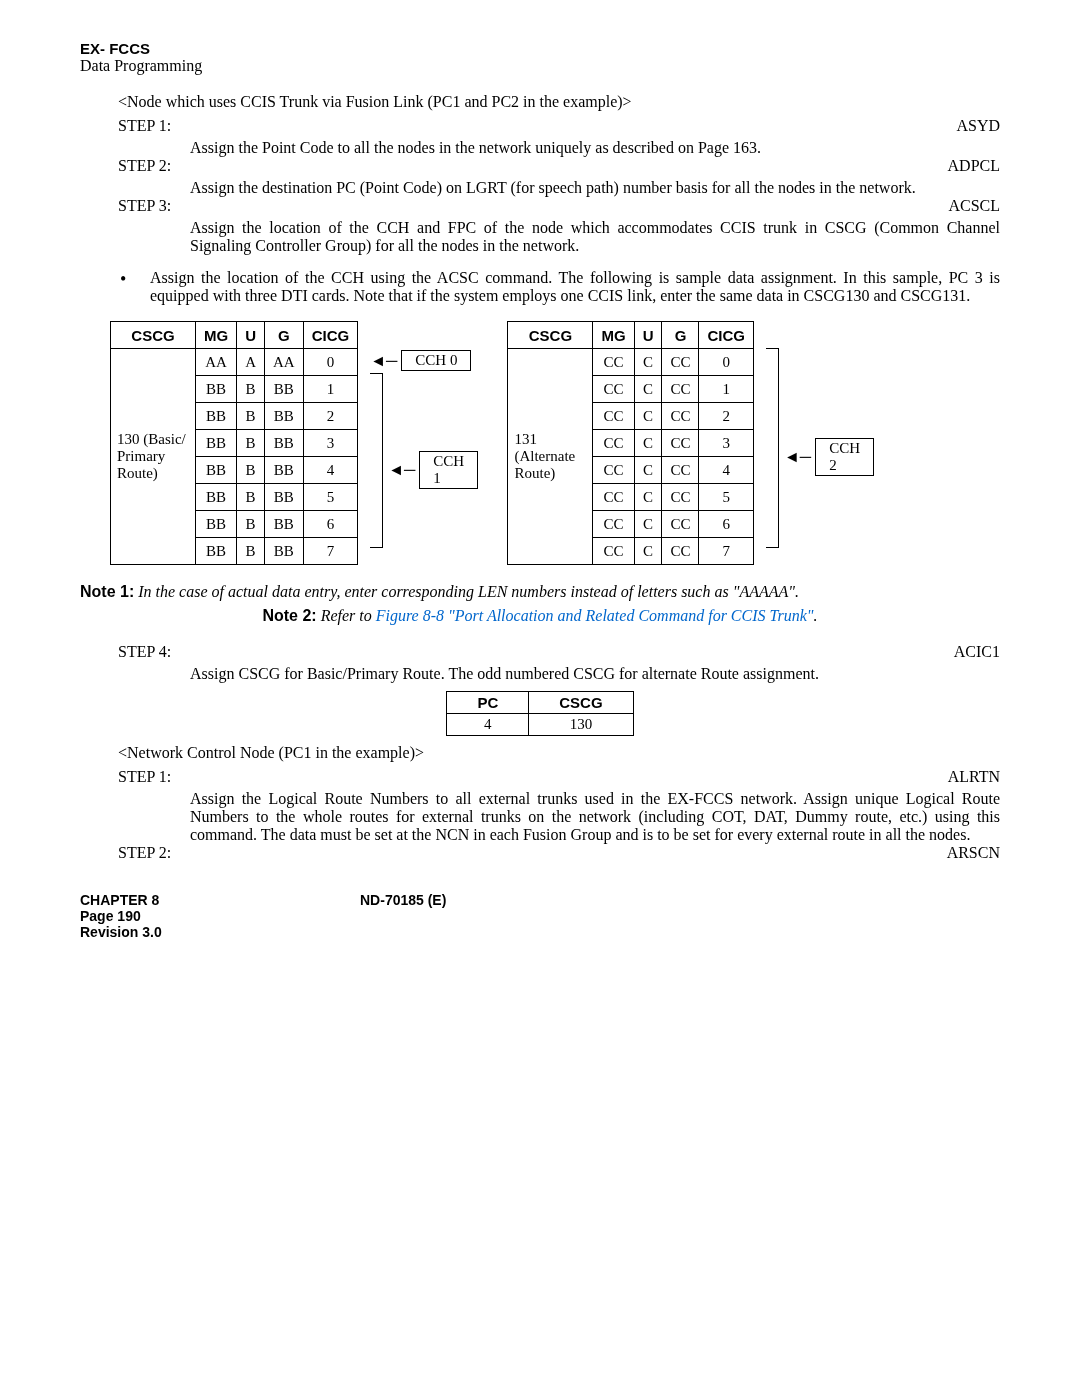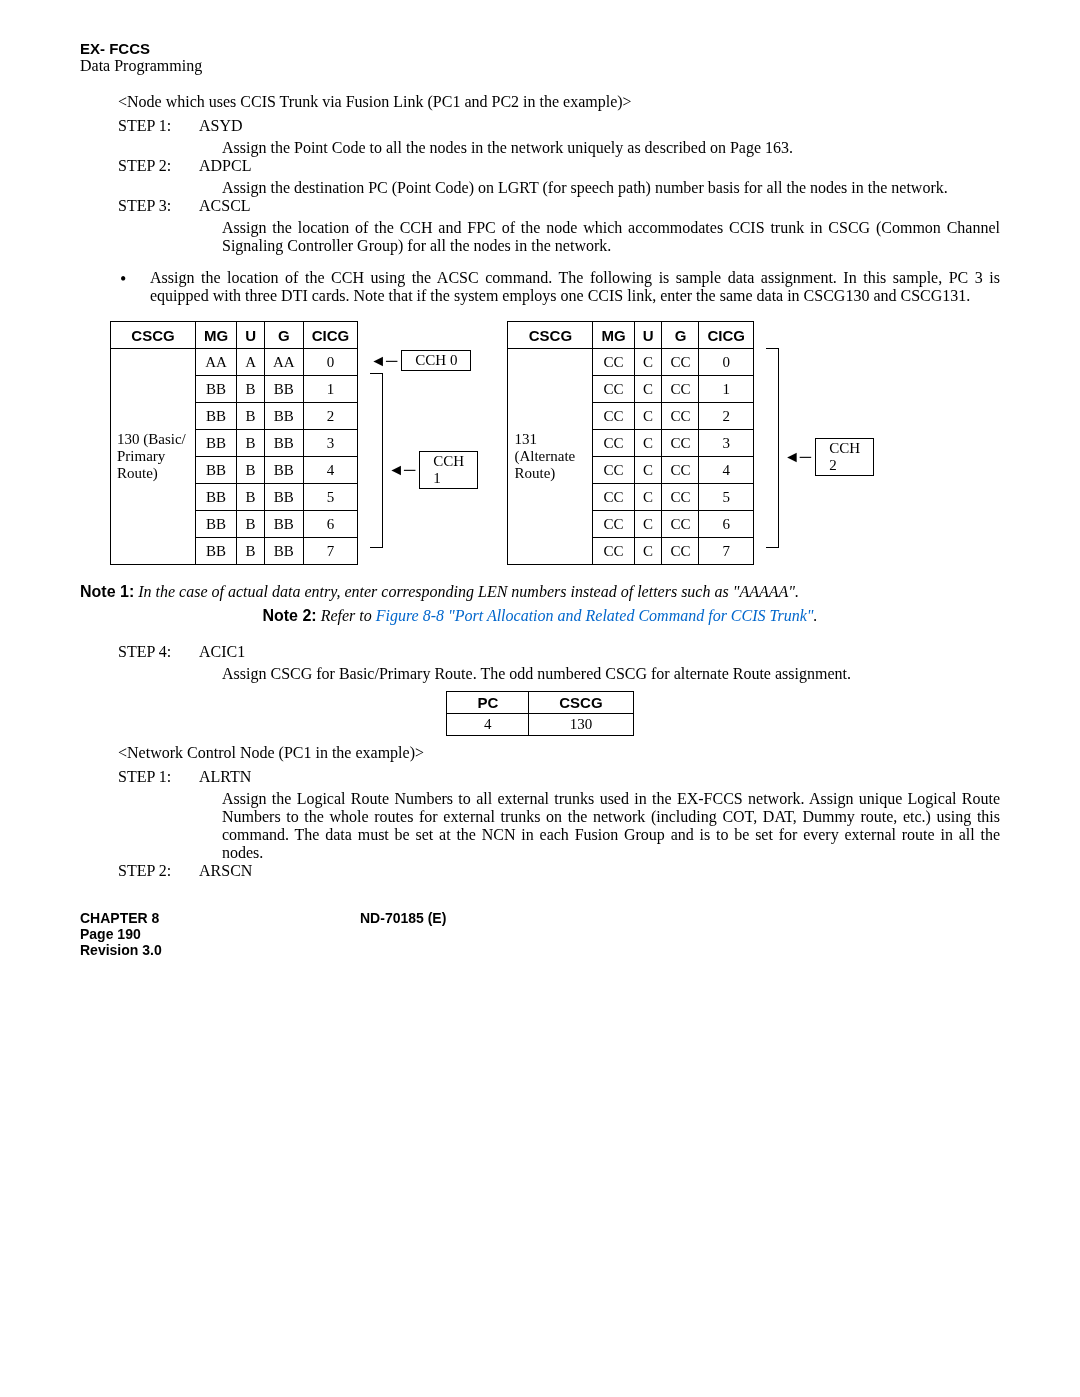--- a/index.html
+++ b/index.html
@@ -19,32 +19,32 @@
   }
   .header-sub {
     font-family: "Times New Roman", Times, serif;
     font-size: 16px;
     margin-bottom: 18px;
   }
   .indent1 { margin-left: 38px; }
   .section-label { margin-top: 0; margin-bottom: 6px; }
   .step-row {
     display: flex;
-    gap: 11px;
   }
   .step-label {
     width: 70px;
     flex-shrink: 0;
   }
   .step-cmd {
     width: 0;
     flex-grow: 1;
+    text-align: right;
   }
   .step-body {
-    margin-left: 104px;
+    margin-left: 72px;
     margin-top: 4px;
     text-align: justify;
   }
   .bullet-row {
     display: flex;
     margin-top: 14px;
     margin-left: 40px;
   }
   .bullet-dot {
     width: 30px;

